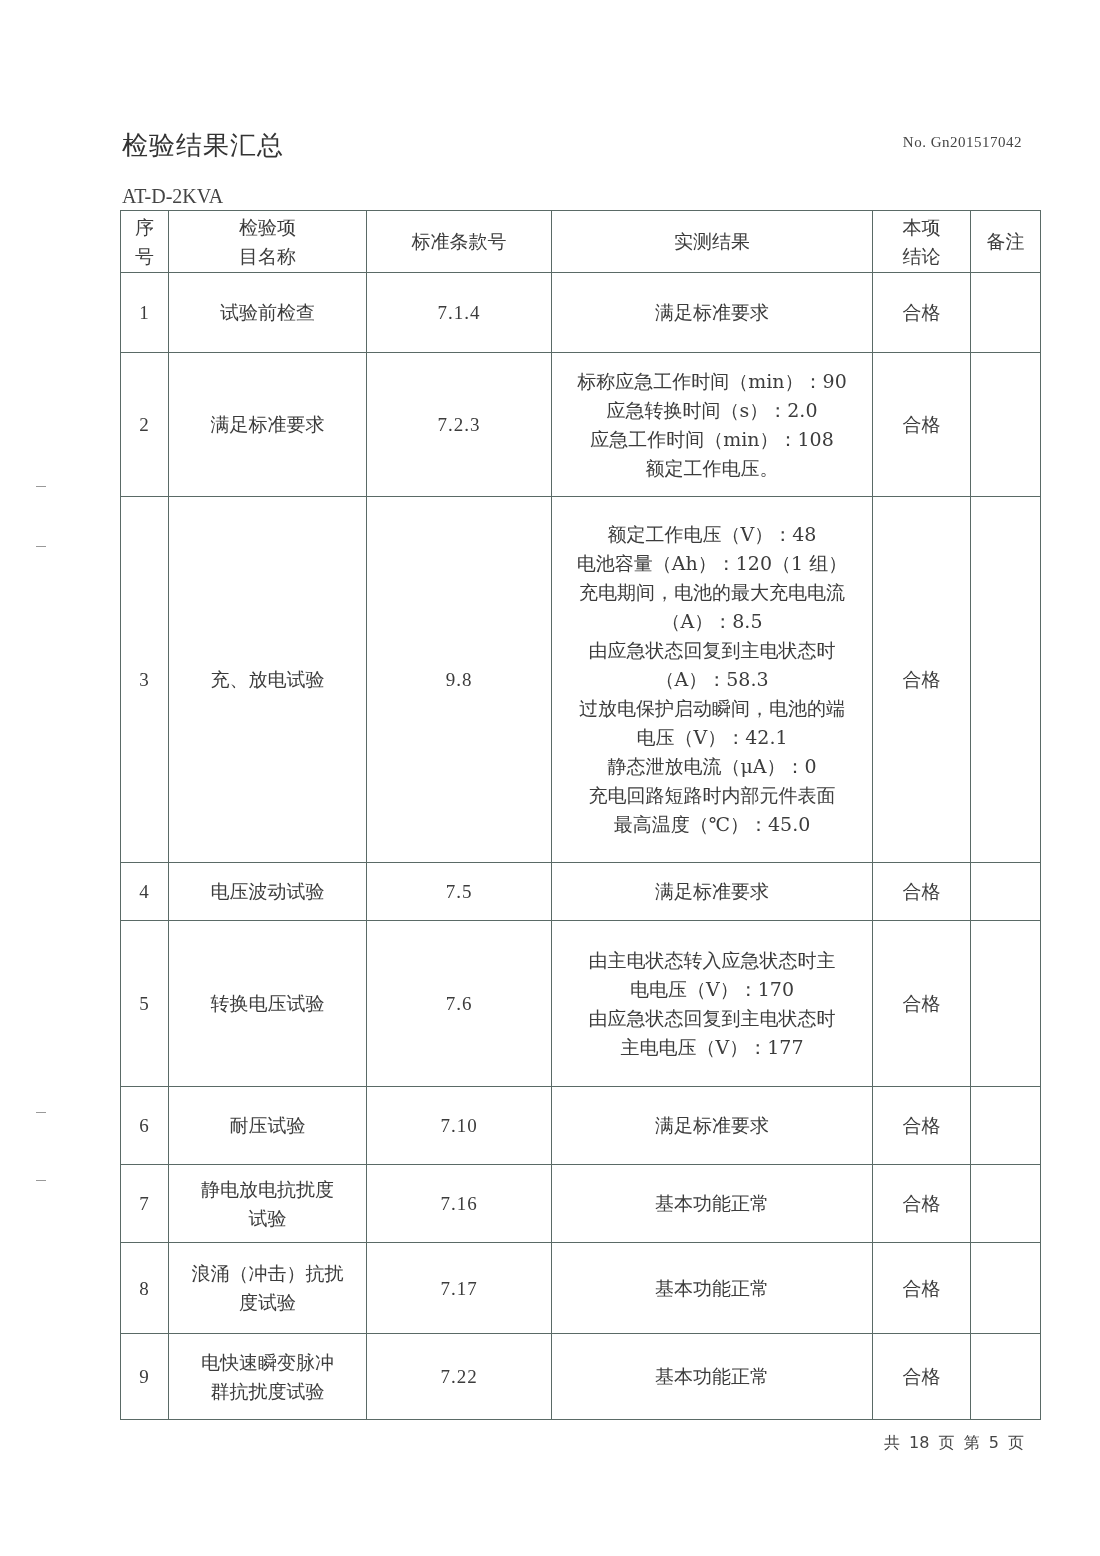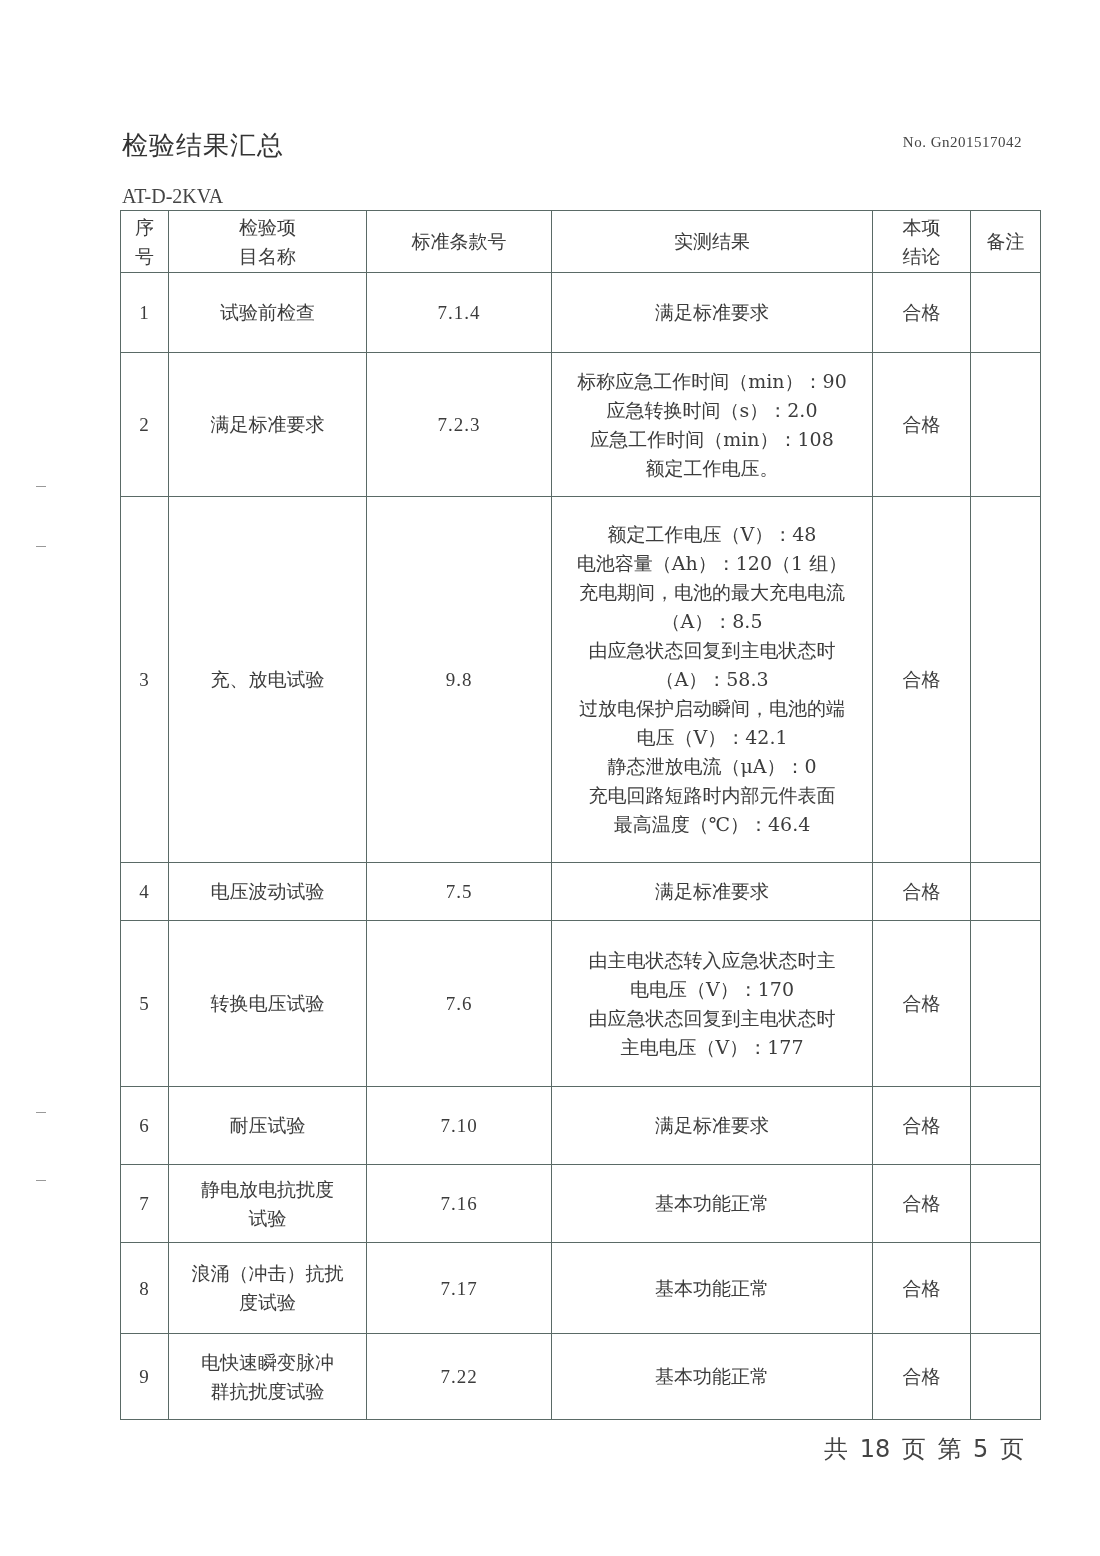--- a/index.html
+++ b/index.html
@@ -13,21 +13,21 @@
            font-family: "Liberation Serif", "DejaVu Serif", serif; color: #444; }
   table.results { position: absolute; left: 120px; top: 210px; width: 920px;
                   border-collapse: collapse; table-layout: fixed; }
   table.results td, table.results th { border: 1.6px solid #5a6a66; padding: 0; text-align: center;
                   vertical-align: middle; font-weight: normal; font-size: 19px; line-height: 29px; color: #3c3c3c; }
   table.results th { font-family: "DejaVu Sans", "Liberation Sans", sans-serif; }
   td.name, td.concl { font-family: "DejaVu Sans", "Liberation Sans", sans-serif; }
   td.result-multi { text-align: left; padding-left: 10px; padding-right: 4px; }
   td.result-multi div { white-space: nowrap; }
   .clause { font-family: "Liberation Serif", "DejaVu Serif", serif; letter-spacing: 1px; }
-  .footer { position: absolute; right: 76px; top: 1433px; font-size: 24px; color: #444;
+  .footer { position: absolute; right: 76px; top: 1433px; font-size: 16px; color: #444;
             font-family: "DejaVu Sans", "Liberation Sans", sans-serif; word-spacing: 4px; }
   .scan-mark { position: absolute; left: 36px; width: 10px; height: 1px; background: #999; }
 </style>
 </head>
 <body>
 
 <div class="title">检验结果汇总</div>
 <div class="report-no">No. Gn201517042</div>
 <div class="model">AT-D-2KVA</div>
 
@@ -108,21 +108,21 @@
         <div>额定工作电压（V）：48</div>
           <div>电池容量（Ah）：120（1 组）</div>
         <div>充电期间，电池的最大充电电流</div>
           <div>（A）：8.5</div>
         <div>由应急状态回复到主电状态时</div>
           <div>（A）：58.3</div>
         <div>过放电保护启动瞬间，电池的端</div>
           <div>电压（V）：42.1</div>
         <div>静态泄放电流（μA）：0</div>
           <div>充电回路短路时内部元件表面</div>
-        <div>最高温度（℃）：46.4</div>
+        <div>最高温度（℃）：45.0</div>
       </td>
       <td class="concl">合格</td>
       <td></td>
     </tr>
     <tr style="height:58px">
       <td class="clause">4</td>
       <td class="name">
           <div>电压波动试验</div>
         </td>
       <td class="clause">7.5</td>

